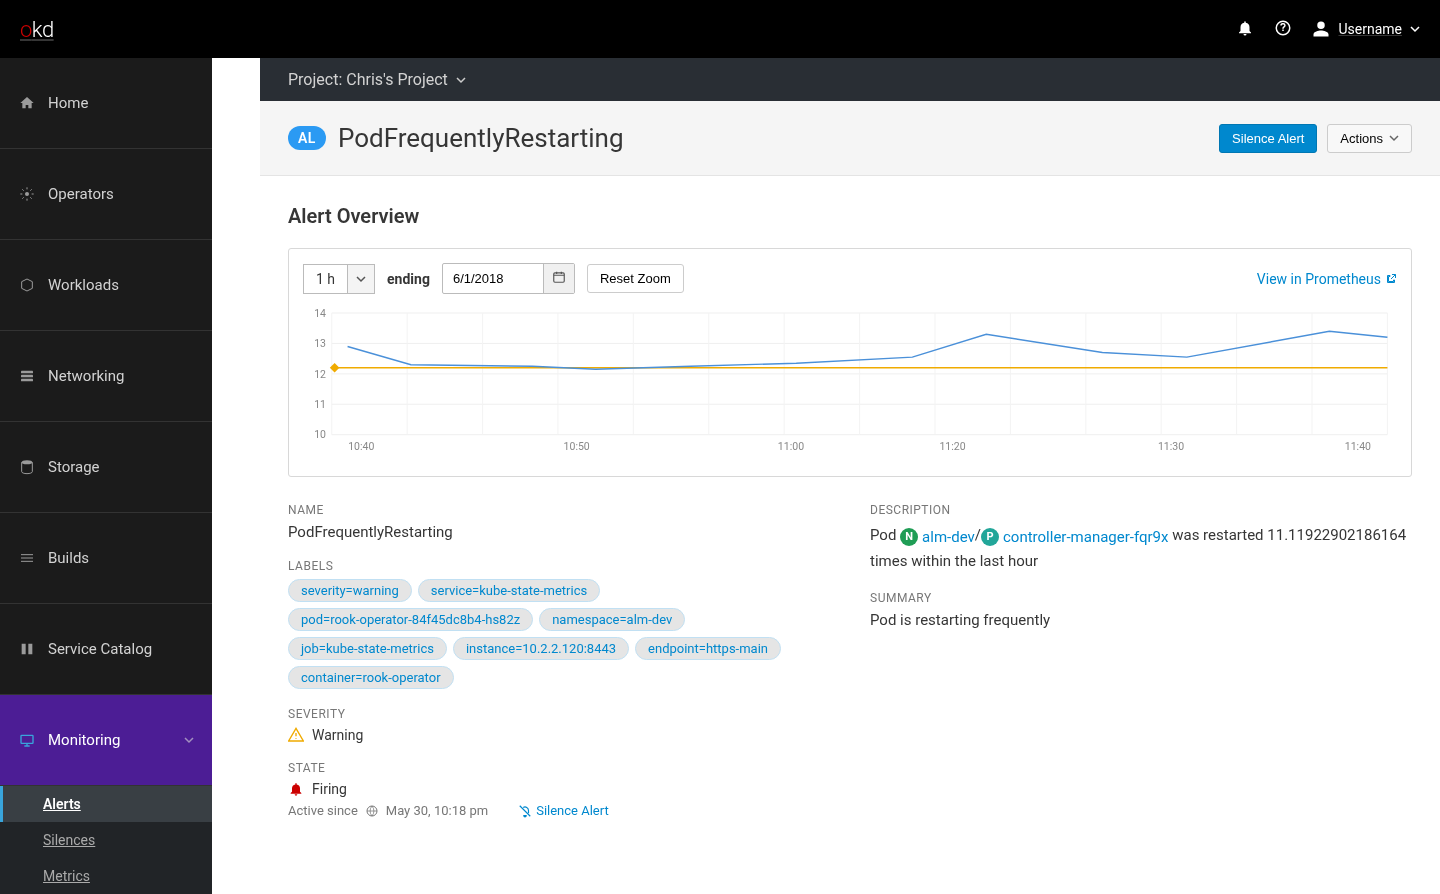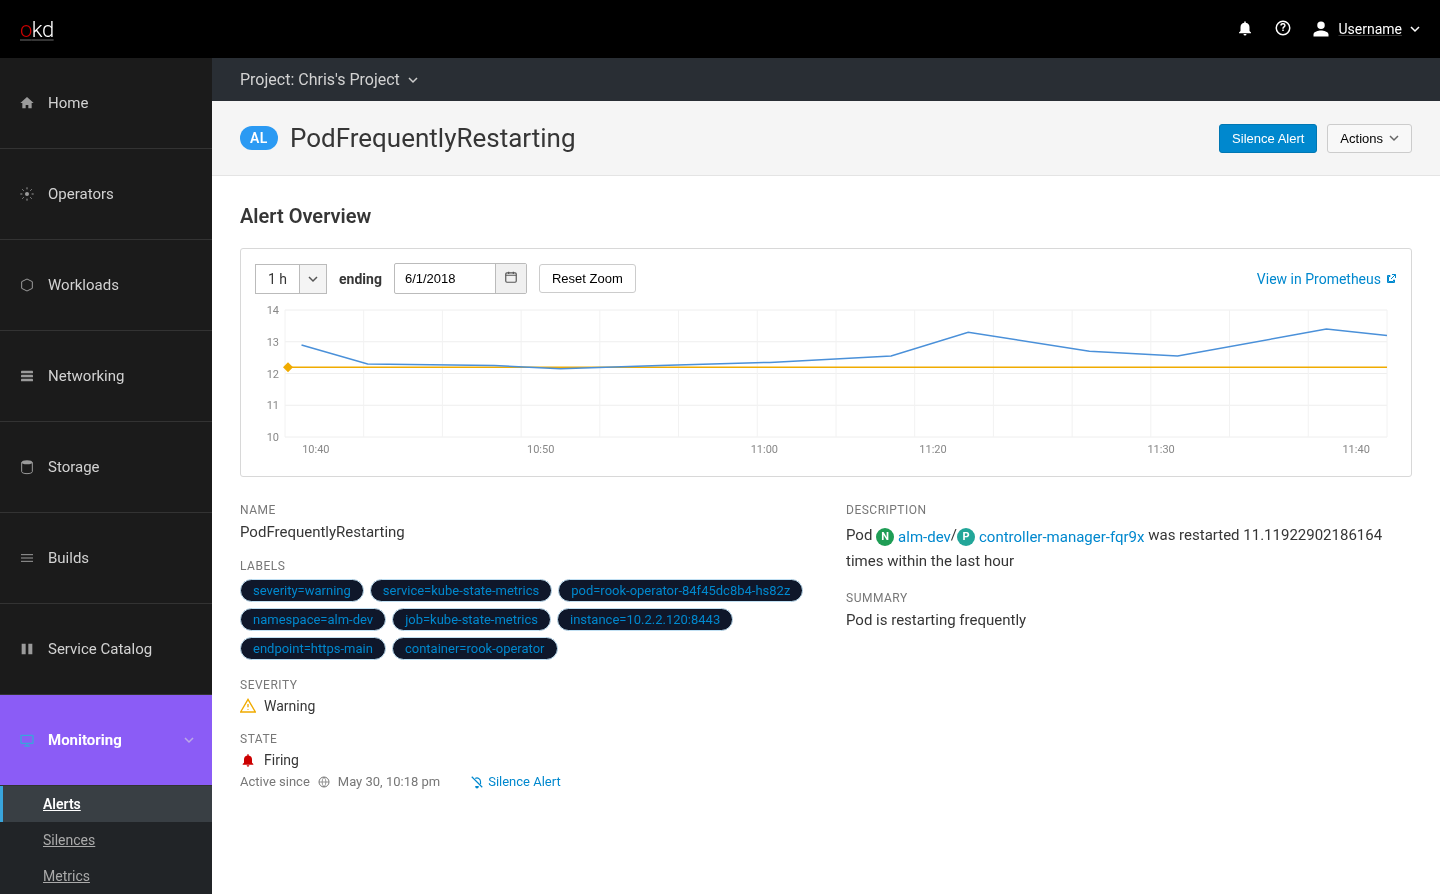--- a/index.html
+++ b/index.html
@@ -7,28 +7,28 @@
 .topbar { height: 58px; background: #000; display: flex; align-items: center; padding: 0 20px; justify-content: space-between; text-decoration: underline; }
 .logo { font-size: 22px; font-weight: 300; letter-spacing: -0.5px; }
 .logo .o { color: #cc0000; }
 .logo .kd { color: #fff; }
 .topbar-right { display: flex; align-items: center; gap: 20px; color: #fff; }
 .topbar-right svg { fill: #fff; }
 .user { display: flex; align-items: center; gap: 8px; font-size: 14px; }
 .shell { display: flex; height: calc(100vh - 58px); overflow: hidden; }
 .sidebar { width: 212px; background: #1b1b1b; color: #d2d2d2; overflow-y: auto; flex-shrink: 0; }
 .nav-item { display: flex; align-items: center; gap: 12px; padding: 36px 18px; border-bottom: 1px solid #333; cursor: pointer; font-size: 15px; }
-.nav-item.active { background: #8b5cf6; color: #fff; font-weight: 700; }
+.nav-item.active { background: #4c1d95; color: #fff; font-weight: 400; }
 .nav-icon { width: 18px; height: 18px; opacity: 0.7; display:inline-flex; align-items:center; justify-content:center; }
 .nav-icon svg { fill: currentColor; }
 .nav-chevron { margin-left: auto; opacity: .6; }
 .sub-nav { background: #212427; }
 .sub-item { padding: 10px 18px 10px 40px; font-size: 14px; cursor: pointer; border-bottom: 0; border-left: 3px solid transparent; color: #aaa; text-decoration: underline; }
 .sub-item.active { background: #393f44; color: #fff; border-left: 3px solid #39a5dc; font-weight: 600; }
-.main { flex: 1; overflow-y: auto; background: #fff; }
+.main { flex: 1; overflow-y: auto; background: #fff; padding-left: 48px; }
 .projectbar { background: #292e34; color: #d2d2d2; padding: 12px 28px; font-size: 16px; }
 .header { background: #f5f5f5; border-bottom: 1px solid #e4e4e4; padding: 22px 28px; display: flex; align-items: center; }
 .badge-al { background: #2b9af3; color: #fff; border-radius: 14px; padding: 4px 10px; font-size: 14px; font-weight: 600; letter-spacing: 0.5px; margin-right: 12px; }
 .page-title { font-size: 26px; font-weight: 400; color: #363636; }
 .header-actions { margin-left: auto; display: flex; gap: 10px; }
 .btn { border: 1px solid #ccc; background: #fff; padding: 6px 12px; border-radius: 3px; font-size: 13px; cursor: pointer; display: inline-flex; align-items: center; gap: 6px; }
 .btn-primary { background: #0088ce; border-color: #0077b3; color: #fff; }
 .btn-ghost { background: #f8f8f8; }
 .content { padding: 28px; }
 .section-title { font-size: 20px; font-weight: 600; margin-bottom: 20px; color: #363636; }
@@ -42,21 +42,21 @@
 .date-group .cal { border-left: 1px solid #bbb; background: #f0f0f0; padding: 6px 8px; }
 .link { color: #0088ce; text-decoration: none; cursor: pointer; }
 .link-right { margin-left: auto; display:inline-flex; align-items:center; gap:4px; }
 .chart-svg { width: 100%; height: 155px; }
 .cols { display: flex; gap: 40px; }
 .col { flex: 1; }
 .field-label { font-size: 12px; color: #777; letter-spacing: 0.5px; margin-bottom: 6px; margin-top: 18px; }
 .field-label:first-child { margin-top: 0; }
 .field-val { font-size: 15px; color: #363636; }
 .label-pills { display: flex; flex-wrap: wrap; gap: 6px; }
-.pill { background: #0f172a; color: #0088ce; border: 1px solid #c1e0f3; border-radius: 12px; padding: 3px 12px; font-size: 13px; white-space: nowrap; }
+.pill { background: #e5e5e5; color: #0088ce; border: 1px solid #c1e0f3; border-radius: 12px; padding: 3px 12px; font-size: 13px; white-space: nowrap; }
 .sev-row { display: flex; align-items: center; gap: 8px; color: #363636; }
 .sev-row svg { vertical-align: middle; }
 .pod-chip { display: inline-flex; align-items: center; gap: 4px; color: #0088ce; }
 .round { display:inline-flex; width:18px; height:18px; border-radius:50%; color:#fff; font-size:11px; font-weight:700; align-items:center; justify-content:center; }
 .round.n { background:#1f9d55; }
 .round.p { background:#22a699; }
 .active-since { color: #777; font-size: 13px; display:flex; align-items:center; gap:8px; }
 .silence-link { color:#0088ce; display:inline-flex; align-items:center; gap:4px; }
 </style>
 </head>

